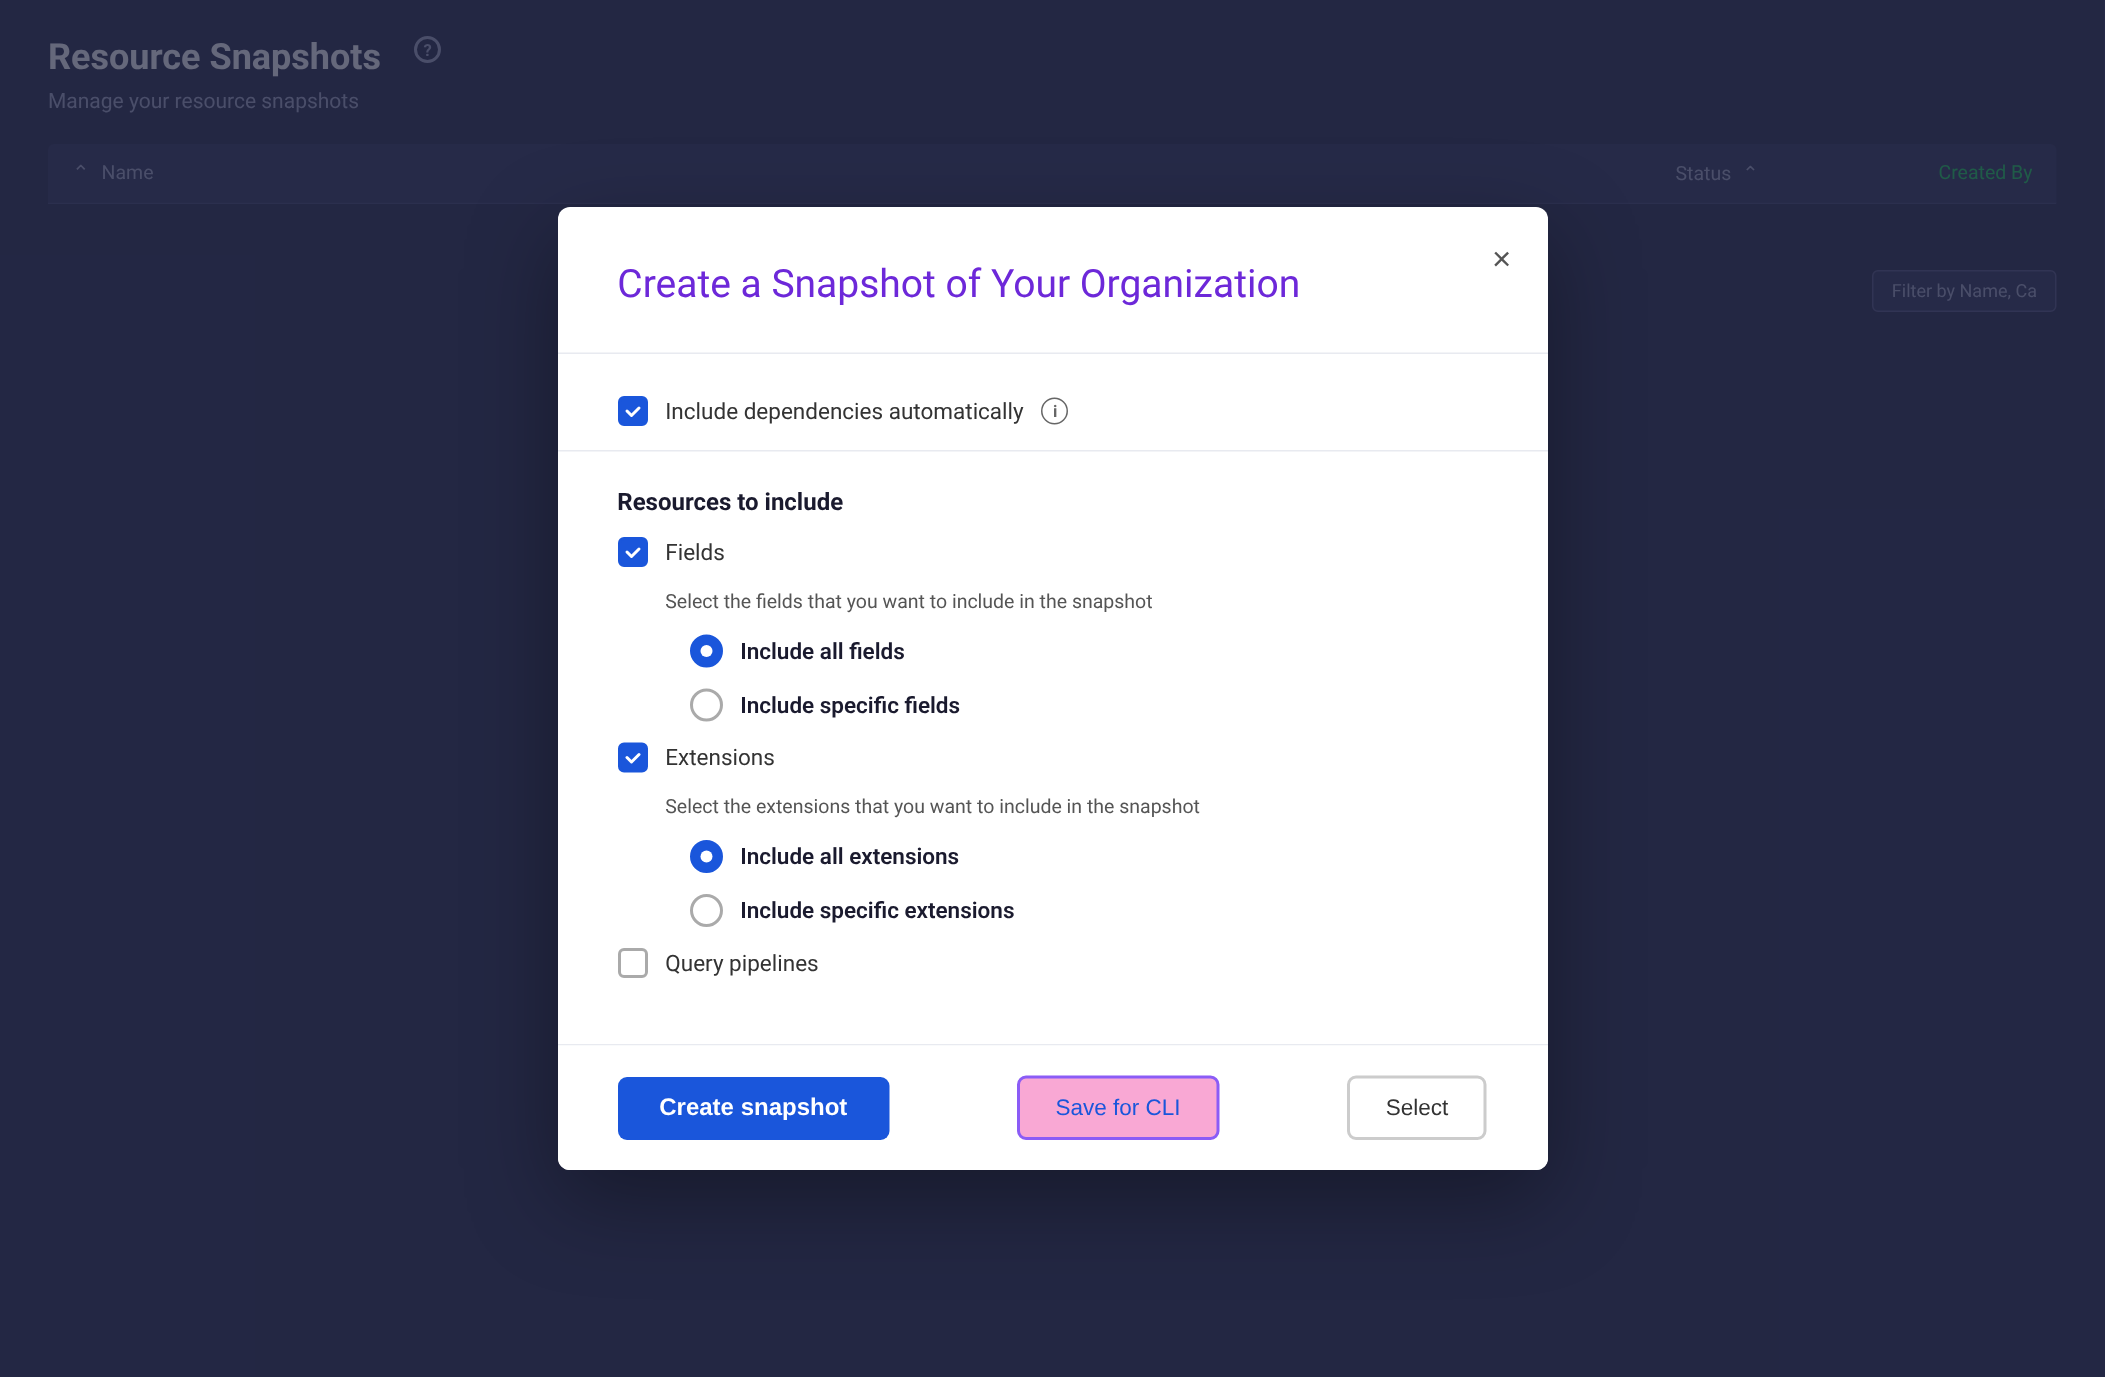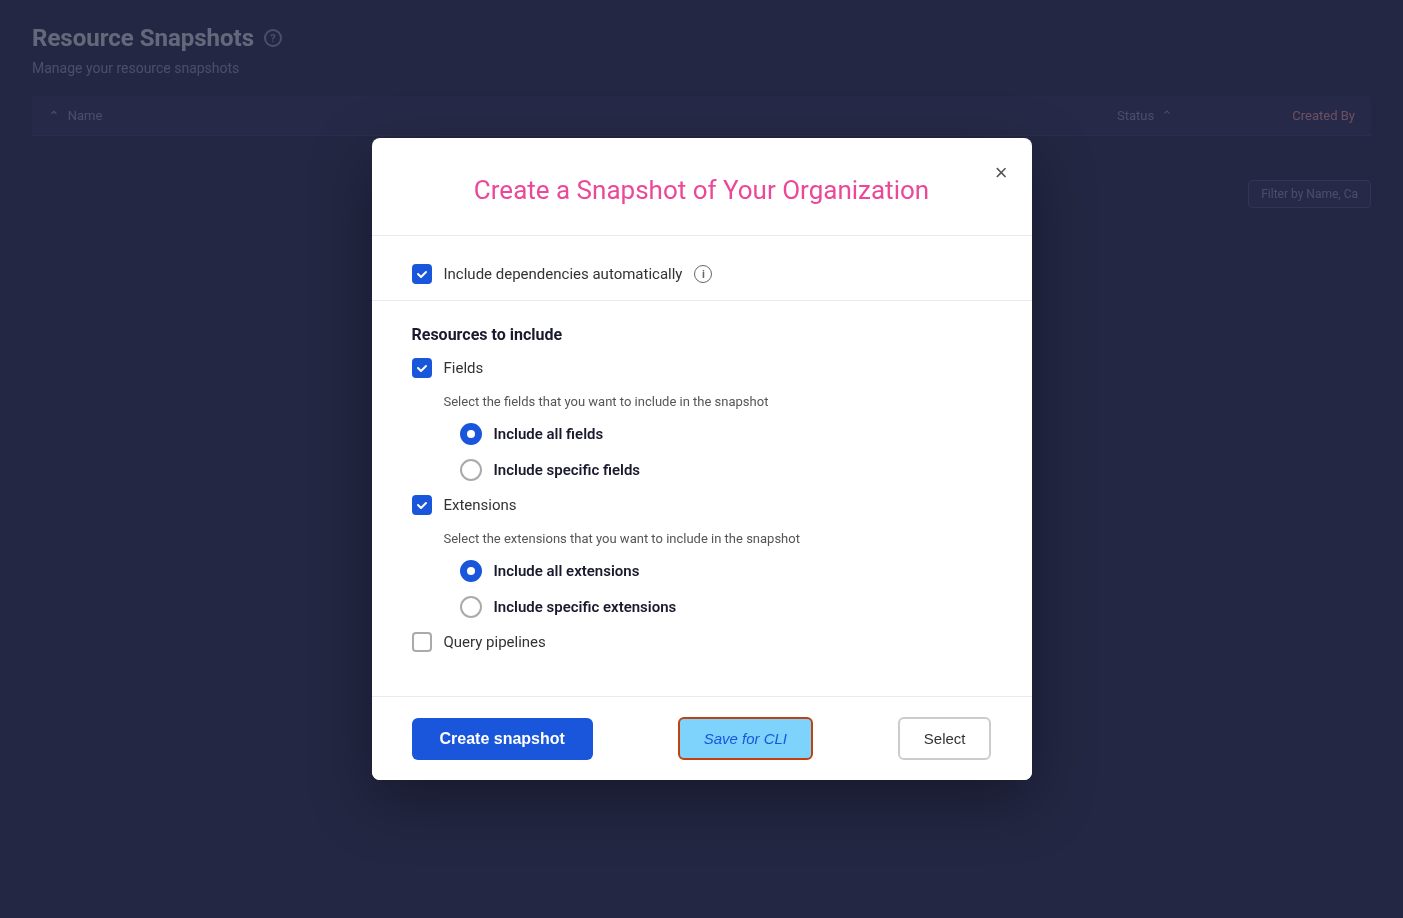--- a/index.html
+++ b/index.html
@@ -15,22 +15,21 @@
     
     .bg-page {
       position: absolute;
       inset: 0;
       background: #2d3152;
       padding: 24px 32px;
     }
 
     .bg-header {
       display: flex;
-      align-items: center;
-      gap: 10px;
+      gap: 22px;
       margin-bottom: 8px;
     }
 
     .bg-title {
       font-size: 24px;
       font-weight: 700;
       color: #e8eaf0;
     }
 
     .bg-subtitle {
@@ -43,21 +42,21 @@
       display: flex;
       align-items: center;
       background: #353a5e;
       border-radius: 4px 4px 0 0;
       padding: 10px 16px;
       border-bottom: 1px solid #444870;
     }
 
     .bg-col-name { width: 280px; color: #9aa0be; font-size: 13px; }
     .bg-col-status { color: #9aa0be; font-size: 13px; margin-left: auto; margin-right: 120px; }
-    .bg-col-created { color: #fca5a5; font-size: 13px; }
+    .bg-col-created { color: #22c55e; font-size: 13px; }
 
     .bg-filter {
       position: absolute;
       top: 180px;
       right: 32px;
       background: #353a5e;
       border: 1px solid #555880;
       border-radius: 4px;
       padding: 6px 12px;
       color: #9aa0be;
@@ -102,23 +101,22 @@
     }
 
     .modal-header {
       padding: 36px 40px 28px;
       border-bottom: 1px solid #e8eaf0;
     }
 
     .modal-title {
       font-size: 26px;
       font-weight: 400;
-      color: #ec4899;
+      color: #6d28d9;
       line-height: 1.3;
-      text-align: center;
     }
 
     .modal-close {
       position: absolute;
       top: 20px;
       right: 20px;
       background: none;
       border: none;
       cursor: pointer;
       color: #555;
@@ -263,30 +261,29 @@
       border: none;
       border-radius: 6px;
       padding: 12px 28px;
       font-size: 16px;
       font-weight: 600;
       cursor: pointer;
       white-space: nowrap;
     }
 
     .btn-secondary {
-      background: #7dd3fc;
+      background: #f9a8d4;
       color: #1a56db;
-      border: 2px solid #c2410c;
+      border: 2px solid #8b5cf6;
       border-radius: 6px;
       padding: 11px 24px;
       font-size: 15px;
       font-weight: 500;
       cursor: pointer;
       white-space: nowrap;
-      font-style: italic;
     }
 
     .btn-cancel {
       background: #fff;
       color: #333;
       border: 2px solid #ccc;
       border-radius: 6px;
       padding: 11px 24px;
       font-size: 15px;
       font-weight: 500;

